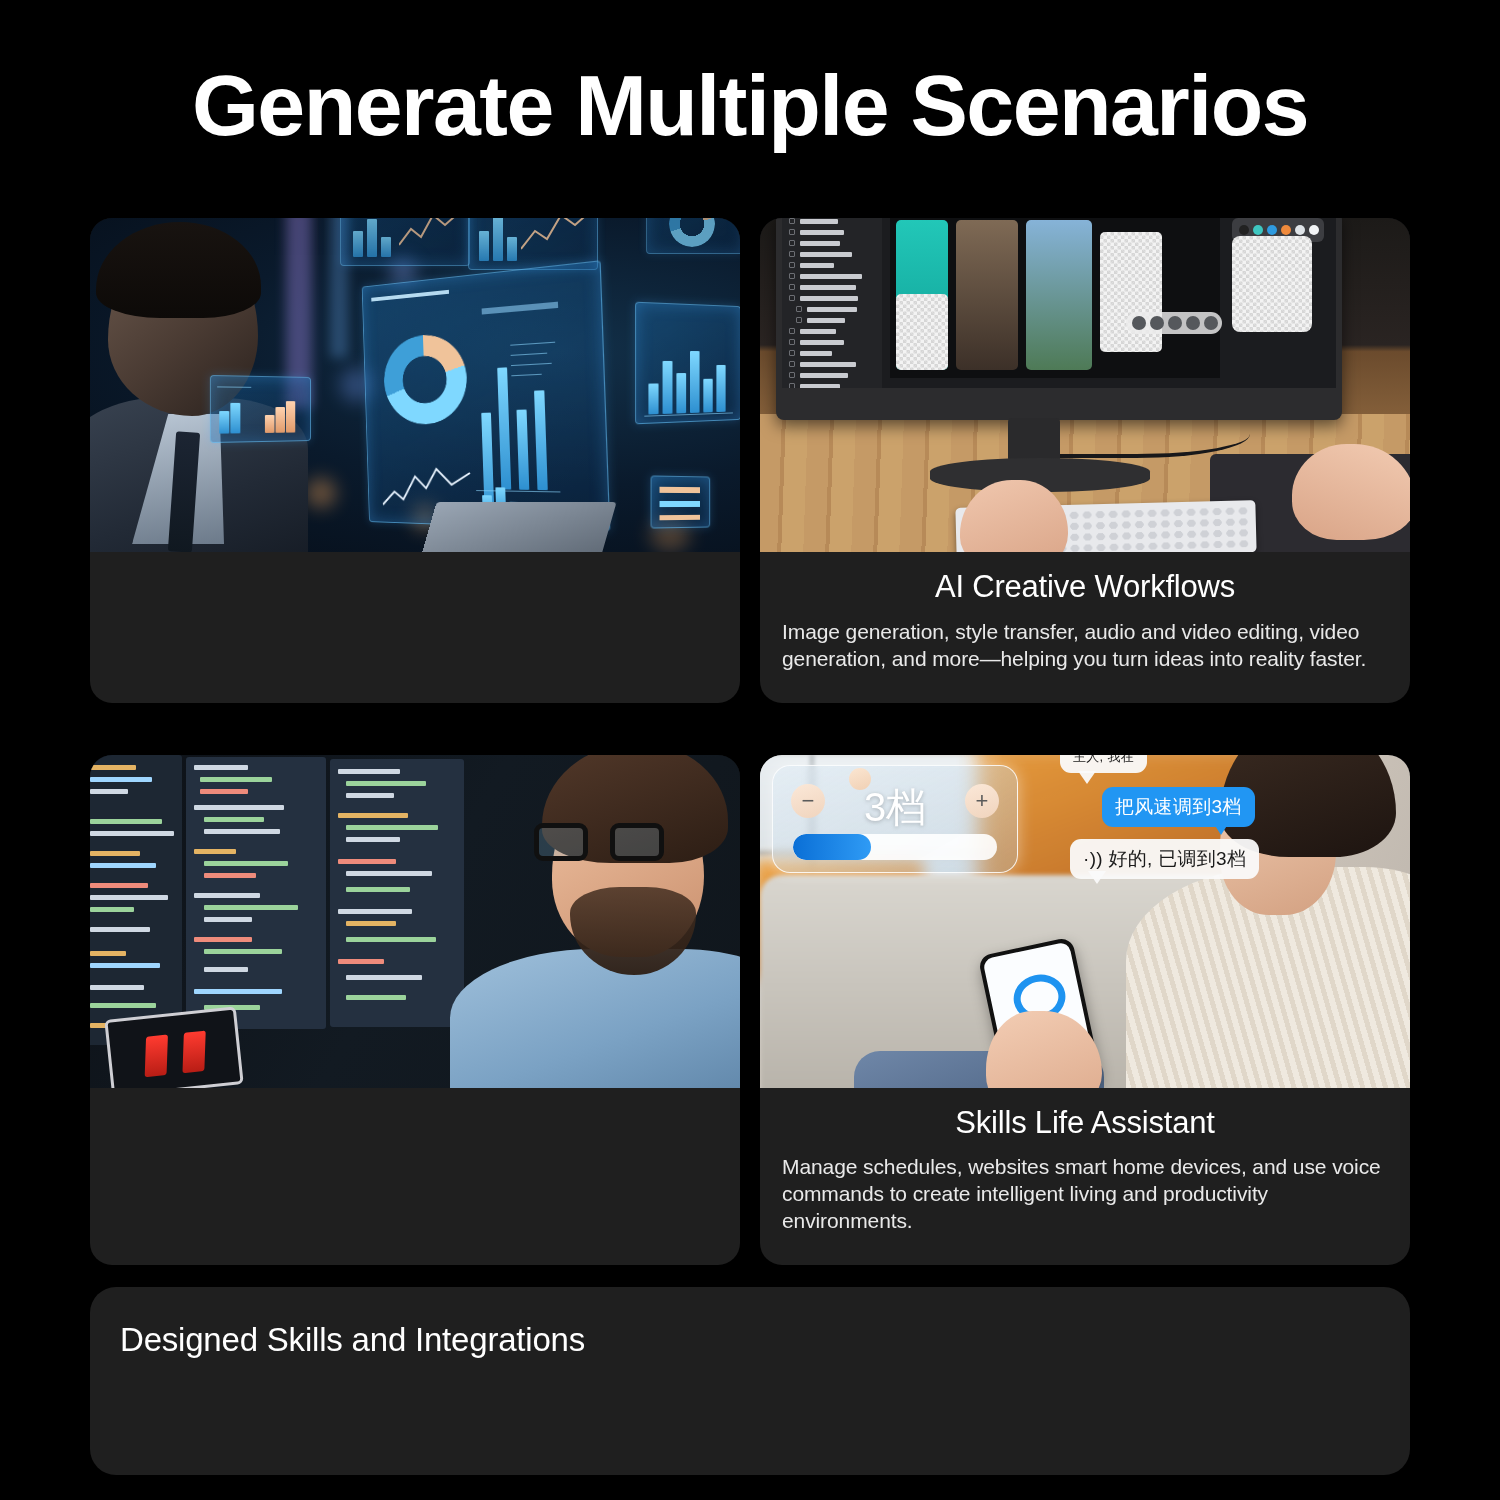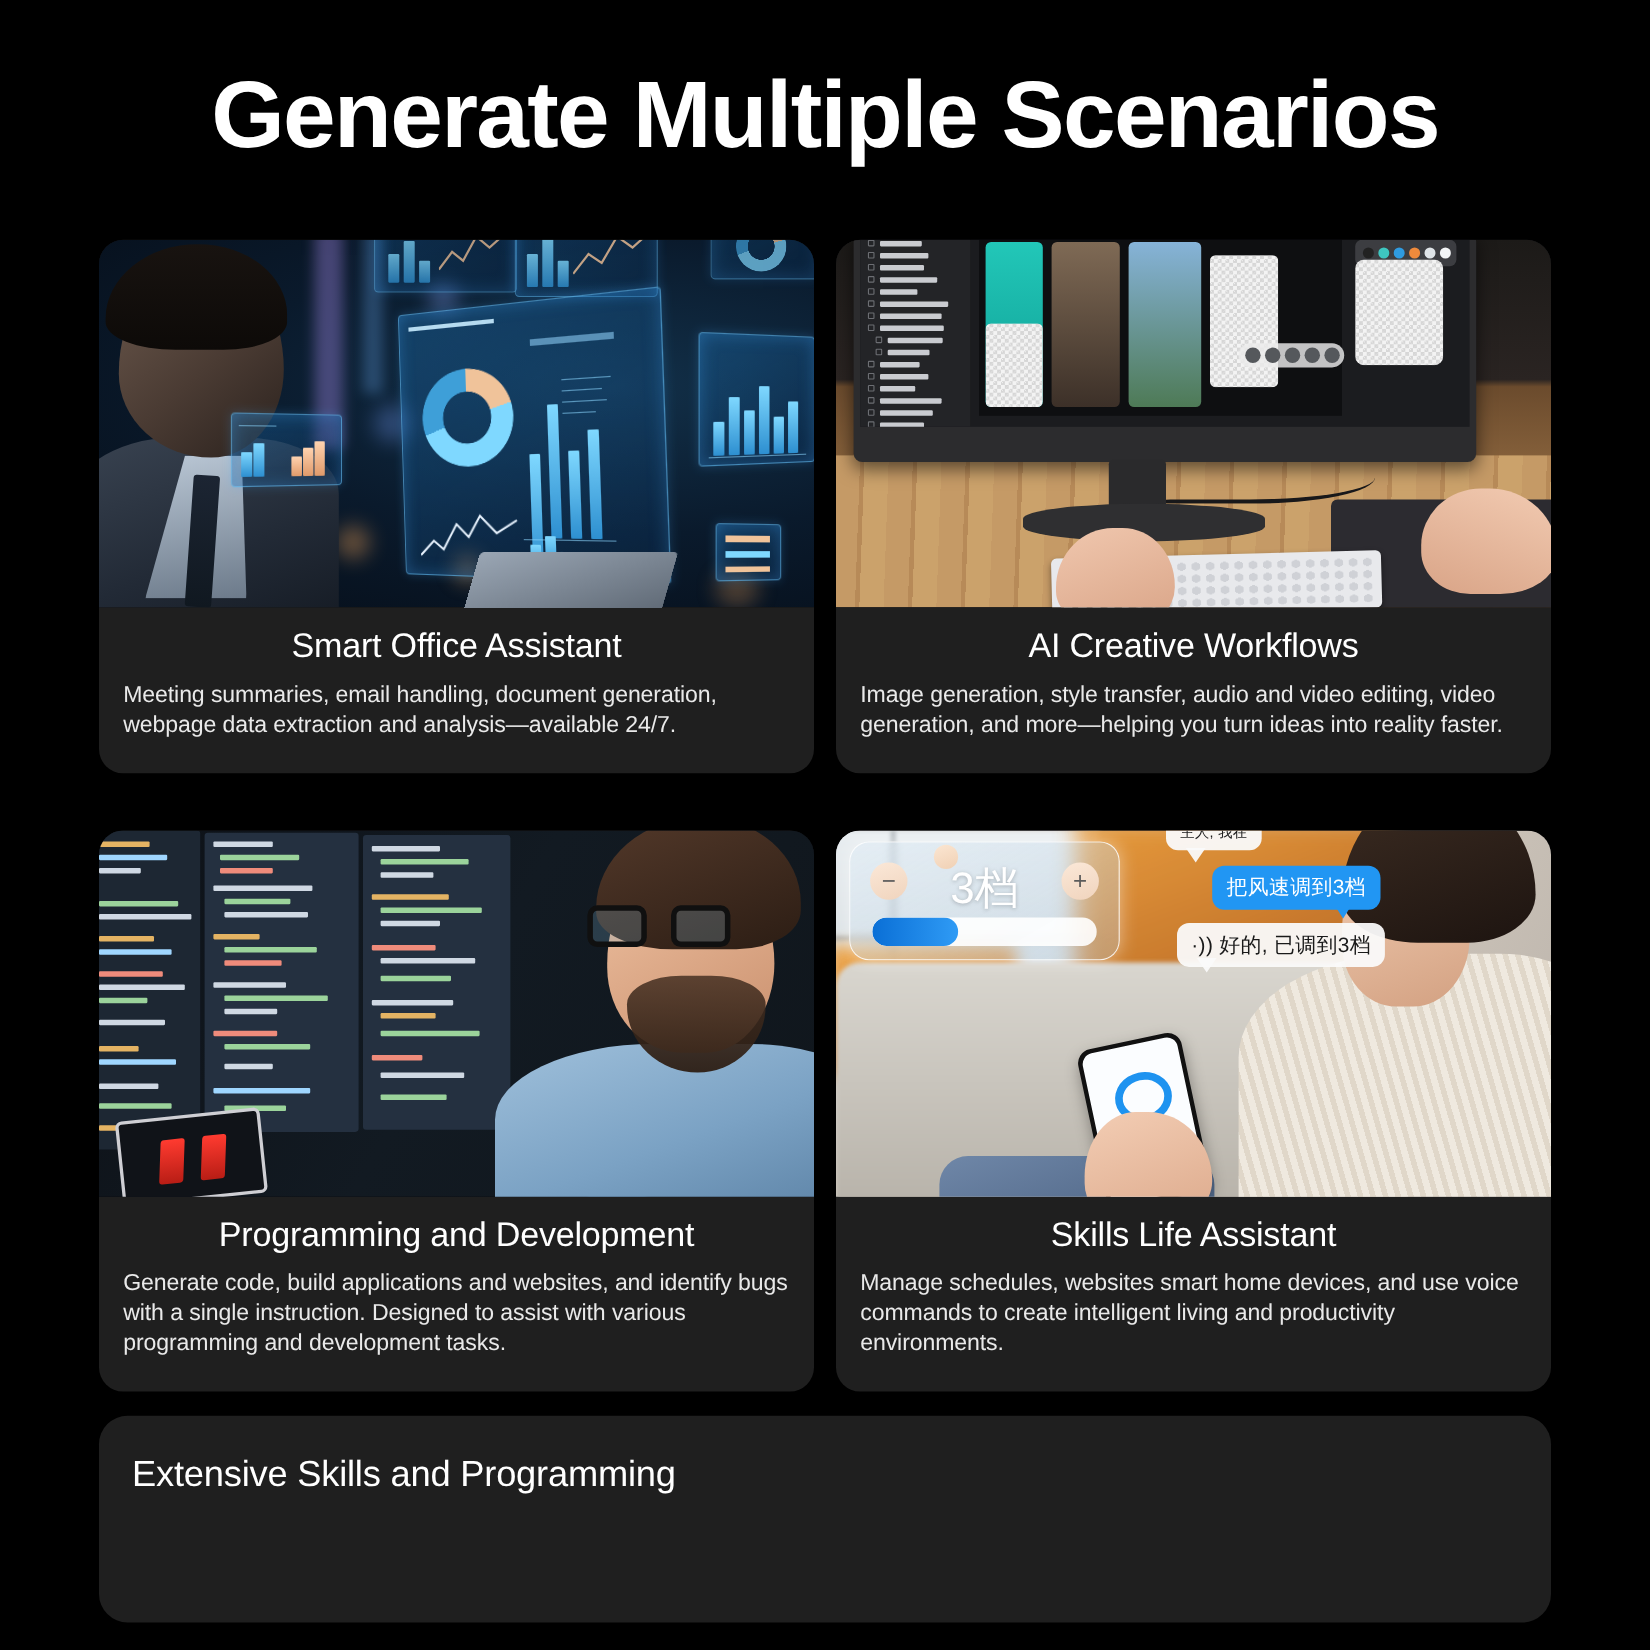--- a/index.html
+++ b/index.html
@@ -309,24 +309,20 @@
             <div class="hline" style="left:8px;bottom:6px;width:92px;"></div>
           </div>
           <div class="hud hud-r2">
             <div class="hline" style="left:8px;top:10px;width:42px;height:6px;background:#f0c39a;"></div>
             <div class="hline" style="left:8px;top:24px;width:42px;height:6px;background:#7fd8ff;"></div>
             <div class="hline" style="left:8px;top:38px;width:42px;height:5px;background:#f0c39a;"></div>
           </div>
           <div class="laptop1" style="position:absolute;left:338px;bottom:-10px;width:180px;height:60px;background:linear-gradient(160deg,#9aa6b4,#5d6773);transform:skewX(-16deg);border-radius:4px;"></div>
         </div>
       </div>
-      <div class="card-body">
-        <div class="card-title">Smart Office Assistant</div>
-        <div class="card-desc">Meeting summaries, email handling, document generation, webpage data extraction and analysis—available 24/7.</div>
-      </div>
     </div>
 
     <div class="card">
       <div class="card-media">
         <div class="art2">
           <div class="desk2"></div>
           <div class="deskmat"></div>
 
           <div class="monitor2">
             <div class="screen2">
@@ -511,24 +507,20 @@
             <div class="d3-head"></div>
             <div class="d3-beard"></div>
             <div class="d3-hair"></div>
             <div class="d3-glass">
               <i style="left:0;"></i>
                 <i style="right:0;"></i>
             </div>
           </div>
         </div>
       </div>
-      <div class="card-body">
-        <div class="card-title">Programming and Development</div>
-        <div class="card-desc">Generate code, build applications and websites, and identify bugs with a single instruction. Designed to assist with various programming and development tasks.</div>
-      </div>
     </div>
 
     <div class="card card-r2">
       <div class="card-media">
         <div class="art4">
           <div class="win4">
               <b style="left:60px;top:0;width:4px;height:212px;"></b>
               <b style="left:0;top:96px;width:250px;height:4px;"></b>
             </div>
           <div class="orange4"></div>
@@ -572,16 +564,16 @@
       </div>
       <div class="card-body">
         <div class="card-title">Skills Life Assistant</div>
         <div class="card-desc">Manage schedules, websites smart home devices, and use voice commands to create intelligent living and productivity environments.</div>
       </div>
     </div>
 
   </div>
 
   <div class="banner">
-    <div class="banner-title">Extensive Skills and Programming</div>
+    <div class="banner-title">Designed Skills and Integrations</div>
   </div>
 
 </div>
 
 </body></html>

